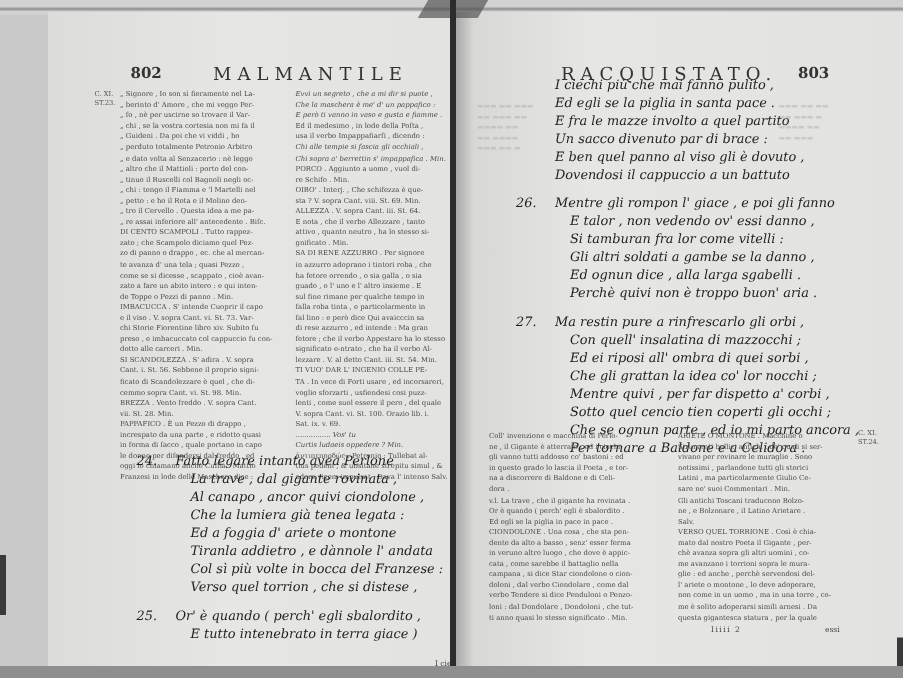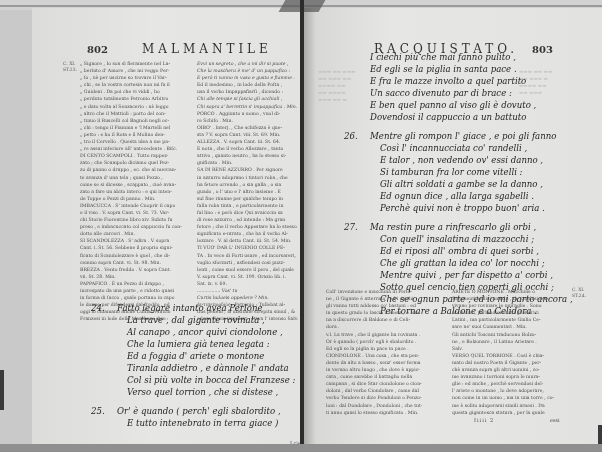--- a/index.html
+++ b/index.html
@@ -159,21 +159,20 @@
         <div class="line">I ciechi più che mai fanno pulito ,</div>
         <div class="line">Ed egli se la piglia in santa pace .</div>
         <div class="line">E fra le mazze involto a quel partito</div>
         <div class="line">Un sacco divenuto par di brace :</div>
         <div class="line">E ben quel panno al viso gli è dovuto ,</div>
         <div class="line">Dovendosi il cappuccio a un battuto</div>
       </div>
       <div class="stanza">
         <span class="num">26.</span>
         <div class="line">Mentre gli rompon l' giace , e poi gli fanno</div>
-        <div class="line ind">Così l' incannucciata co' randelli ,</div>
         <div class="line ind">E talor , non vedendo ov' essi danno ,</div>
         <div class="line ind">Si tamburan fra lor come vitelli :</div>
         <div class="line ind">Gli altri soldati a gambe se la danno ,</div>
         <div class="line ind">Ed ognun dice , alla larga sgabelli .</div>
         <div class="line ind">Perchè quivi non è troppo buon' aria .</div>
       </div>
       <div class="stanza">
         <span class="num">27.</span>
         <div class="line">Ma restin pure a rinfrescarlo gli orbi ,</div>
         <div class="line ind">Con quell' insalatina di mazzocchi ;</div>

